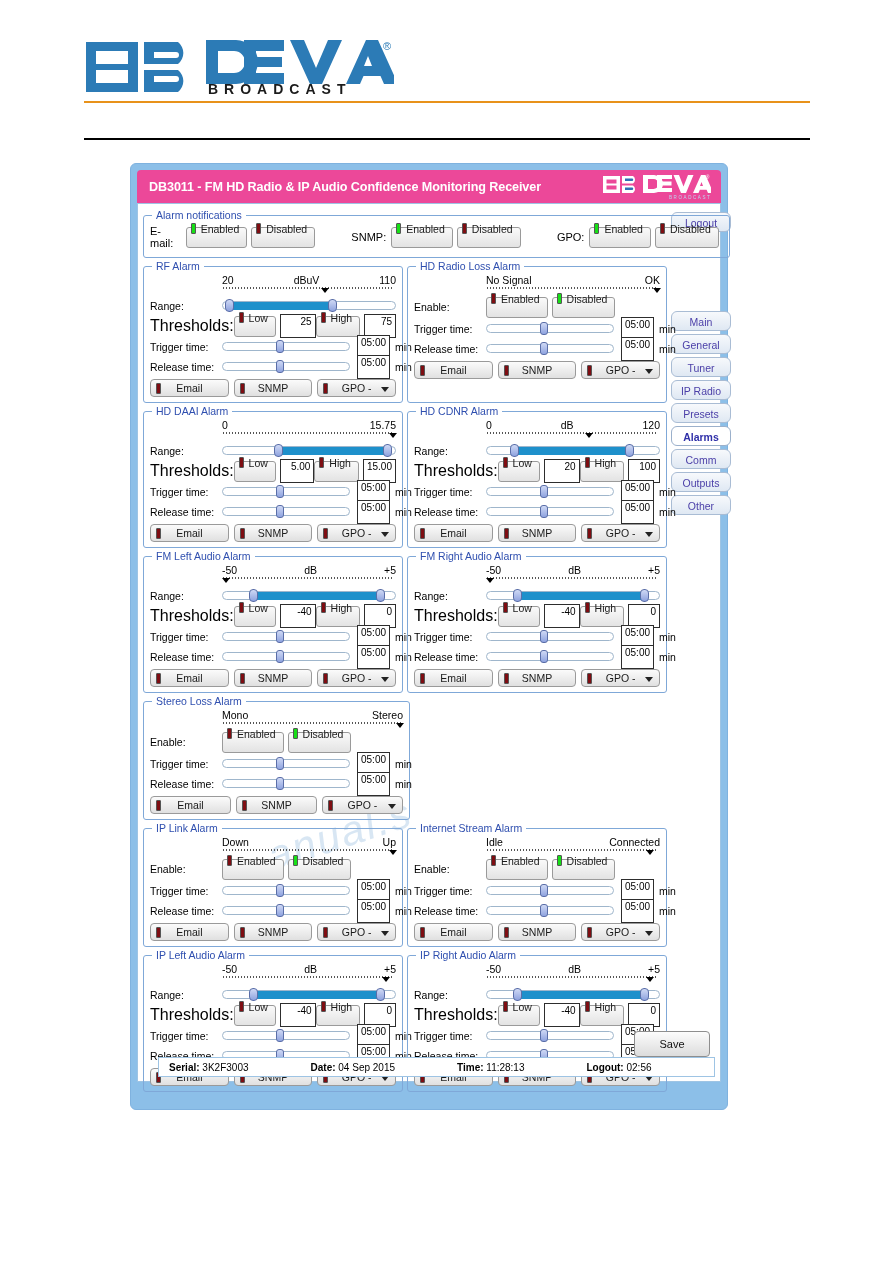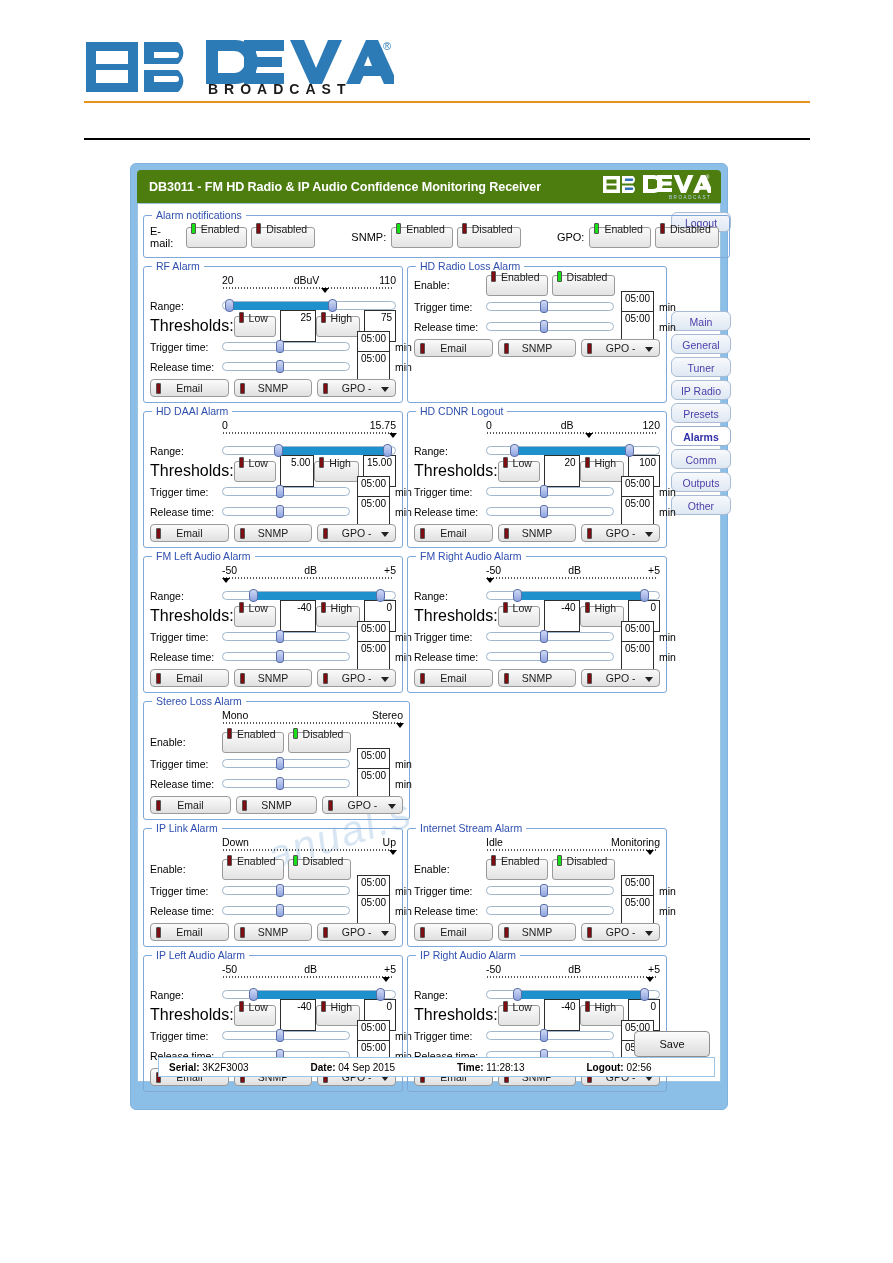--- a/index.html
+++ b/index.html
@@ -15,21 +15,21 @@
   .letterhead { position:absolute; left:0; top:0; width:893px; height:140px; }
   .logo-wrap { position:absolute; left:84px; top:38px; }
   .logo-svg { display:block; }
   .orange-rule { position:absolute; left:84px; top:101px; width:726px; height:2px; background:#E8921A; }
   .black-rule  { position:absolute; left:84px; top:138px; width:726px; height:2px; background:#000; }
 
   
   .device { position:absolute; left:130px; top:163px; width:598px; height:947px;
             background:#8CBFE8; border:1px solid #7FB2DF; border-radius:6px; padding:6px; }
 
-  .title-bar { height:33px; background:#4d7c0f; border-radius:4px 4px 0 0;
+  .title-bar { height:33px; background:#ec4899; border-radius:4px 4px 0 0;
                display:flex; align-items:center; justify-content:space-between;
                padding:0 10px 0 12px; }
   .title-text { color:#fff; font-size:12.6px; font-weight:bold; letter-spacing:-0.1px; white-space:nowrap; }
   .title-logo { display:flex; align-items:center; }
 
   .body-white { background:#ffffff; border:1px solid #9ec4e4; height:879px; position:relative;
                 padding:5px 5px 0 5px; }
 
   .content-row { display:flex; gap:4px; }
   .left-col { width:524px; }
@@ -79,21 +79,21 @@
   .knob { position:absolute; top:0; width:9px; height:13px; border-radius:4px;
           background:linear-gradient(#cfd9f5,#8fa3df); border:1px solid #5a6ea8; }
 
   
   .sbar { position:relative; width:128px; height:13px; flex:none; margin-right:7px; }
   .sbar .strack { position:absolute; left:0; right:0; top:2px; height:9px;
                   border:1px solid #9fb6cc; border-radius:5px; background:#fff; }
   .sbar .sknob { position:absolute; top:0; width:8px; height:13px; border-radius:3px;
                  background:linear-gradient(#cfd9f5,#8fa3df); border:1px solid #5a6ea8; }
 
-  .numbox { border:1px solid #2d2d2d; background:#fff; height:32px; font-size:10px;
+  .numbox { border:1px solid #2d2d2d; background:#fff; height:24px; font-size:10px;
             text-align:right; padding:0 3px; line-height:14px; color:#000; font-family:"Liberation Sans",sans-serif; }
   .numbox.w50 { width:50px; }
   .numbox.w44 { width:44px; }
   .unit { font-size:10.5px; color:#000; margin-left:5px; }
 
   .thr-row { display:flex; align-items:center; height:20px; margin-bottom:1px; }
   .thr-gap { flex:1; }
 
   .actions { display:flex; gap:5px; margin-top:3px; }
   .actbtn { flex:1 1 0; display:flex; align-items:center; justify-content:center; gap:0;
@@ -282,20 +282,27 @@
                     </button>
                     <button class="actbtn">
                       <i class="led red"></i>
                       <span>GPO -</span>
                       <i class="caret-dn"></i>
                     </button>
                   </div>
                 </fieldset>
                 <fieldset class="grp">
                   <legend>HD Radio Loss Alarm</legend>
+                  <div class="scale">
+                    <div class="dots"></div>
+                    <div class="caret" style="left:calc(72px + 96% - 69.12px)"></div>
+                    <span class="sc-left">No Signal</span>
+                    <span class="sc-mid"></span>
+                    <span class="sc-right">OK</span>
+                  </div>
                   <div class="arow" style="height:22px">
                     <span class="lbl">Enable:</span>
                     <span class="ledbtn">
                       <i class="led red"></i>
                       <span>Enabled</span>
                     </span>
                     <span class="ledbtn">
                       <i class="led green"></i>
                       <span>Disabled</span>
                     </span>
@@ -396,21 +403,21 @@
                       <span>SNMP</span>
                     </button>
                     <button class="actbtn">
                       <i class="led red"></i>
                       <span>GPO -</span>
                       <i class="caret-dn"></i>
                     </button>
                   </div>
                 </fieldset>
                 <fieldset class="grp">
-                  <legend>HD CDNR Logout</legend>
+                  <legend>HD CDNR Alarm</legend>
                   <div class="scale">
                     <div class="dots"></div>
                     <div class="caret" style="left:calc(72px + 57% - 41.04px)"></div>
                     <span class="sc-left">0</span>
                     <span class="sc-mid">dB</span>
                     <span class="sc-right">120</span>
                   </div>
                   <div class="arow">
                     <span class="lbl">Range:</span>
                     <div class="rangebar">
@@ -715,21 +722,21 @@
                     </button>
                   </div>
                 </fieldset>
                 <fieldset class="grp">
                   <legend>Internet Stream Alarm</legend>
                   <div class="scale">
                     <div class="dots"></div>
                     <div class="caret" style="left:calc(72px + 92% - 66.24px)"></div>
                     <span class="sc-left">Idle</span>
                     <span class="sc-mid"></span>
-                    <span class="sc-right">Monitoring</span>
+                    <span class="sc-right">Connected</span>
                   </div>
                   <div class="arow" style="height:22px">
                     <span class="lbl">Enable:</span>
                     <span class="ledbtn">
                       <i class="led red"></i>
                       <span>Enabled</span>
                     </span>
                     <span class="ledbtn">
                       <i class="led green"></i>
                       <span>Disabled</span>

